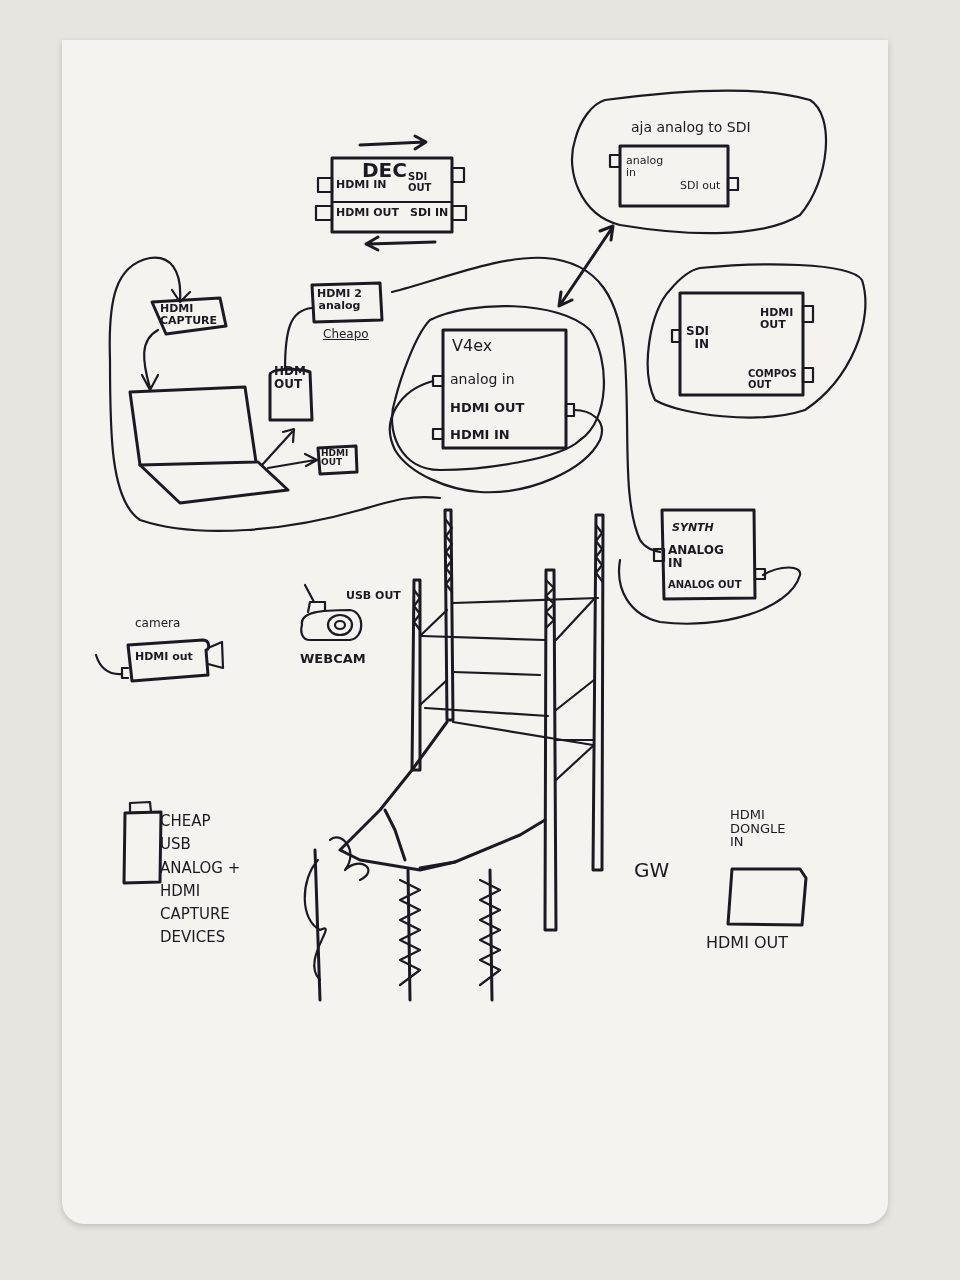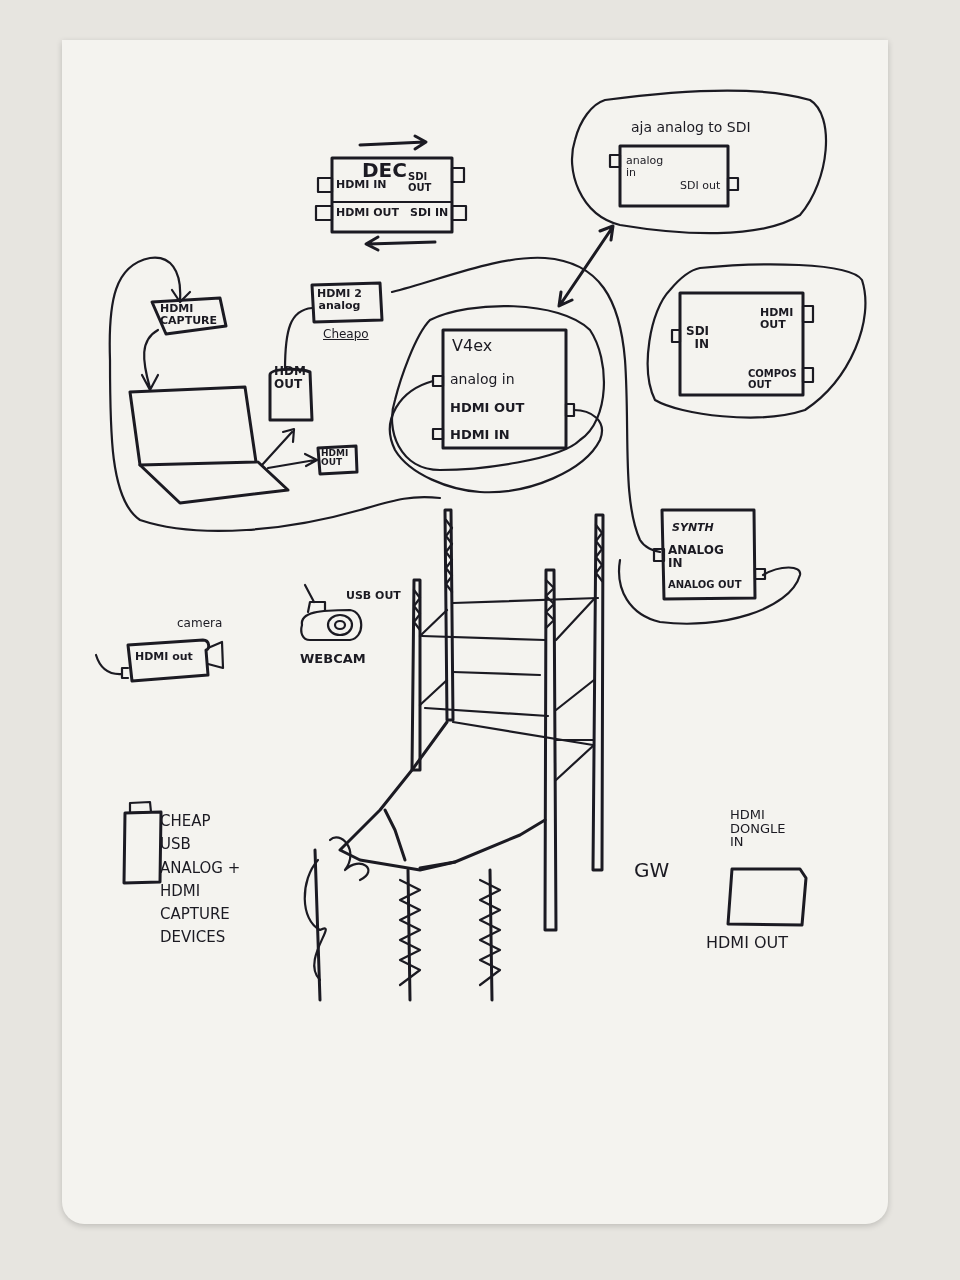--- a/index.html
+++ b/index.html
@@ -133,21 +133,21 @@
 <div class="lbl" style="left:274px;top:365px;font-size:12px;">HDM
 OUT</div>
 <div class="lbl" style="left:321px;top:449px;font-size:9px;">HDMI
 OUT</div>
 
 <div class="lbl" style="left:672px;top:522px;font-size:11px;font-style:italic;">SYNTH</div>
 <div class="lbl" style="left:668px;top:544px;font-size:12px;">ANALOG
 IN</div>
 <div class="lbl" style="left:668px;top:580px;font-size:10px;">ANALOG OUT</div>
 
-<div class="lbl" style="left:135px;top:617px;font-size:12px;font-weight:normal;margin-left:42px;">camera</div>
+<div class="lbl" style="left:135px;top:617px;font-size:12px;font-weight:normal;">camera</div>
 <div class="lbl" style="left:135px;top:651px;font-size:11px;">HDMI out</div>
 <div class="lbl" style="left:346px;top:590px;font-size:11px;">USB OUT</div>
 <div class="lbl" style="left:300px;top:652px;font-size:13px;">WEBCAM</div>
 
 <div class="lbl" style="left:160px;top:810px;font-size:15px;font-weight:normal;line-height:1.55;">CHEAP
 USB
 ANALOG +
 HDMI
 CAPTURE
 DEVICES</div>

